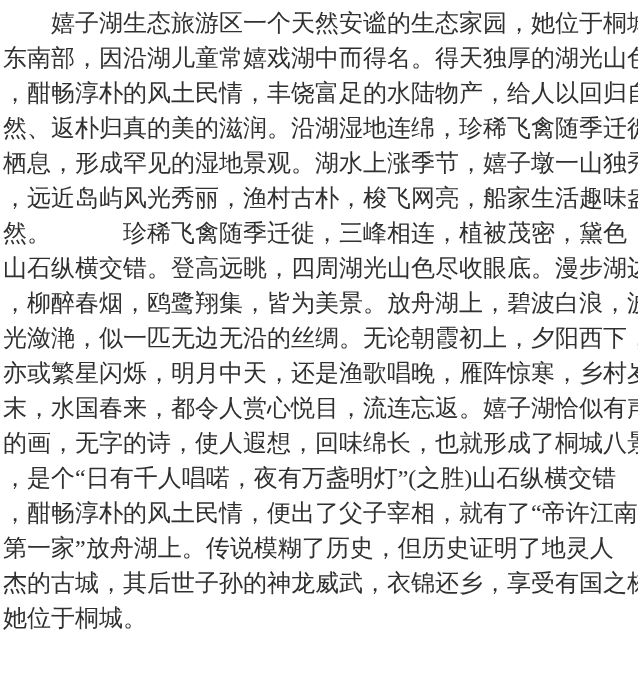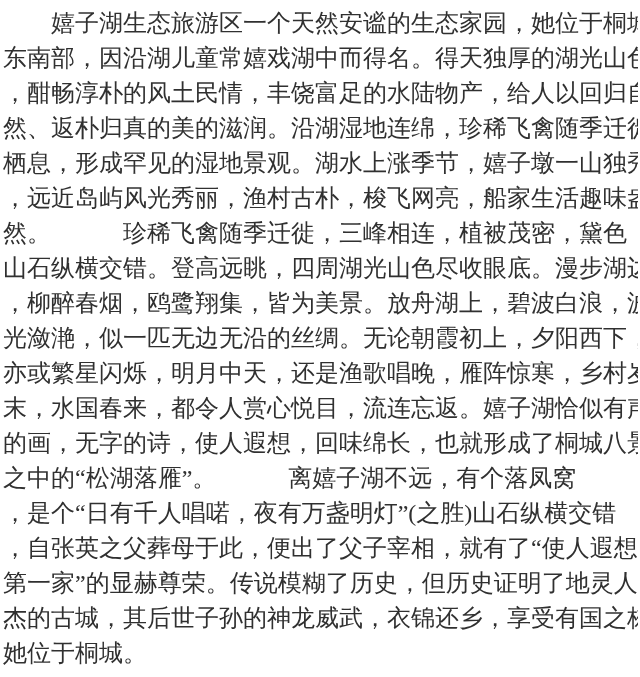--- a/index.html
+++ b/index.html
@@ -38,19 +38,18 @@
   <div class="line">然、返朴归真的美的滋润。沿湖湿地连绵，珍稀飞禽随季迁徙</div>
   <div class="line">栖息，形成罕见的湿地景观。湖水上涨季节，嬉子墩一山独秀</div>
   <div class="line">，远近岛屿风光秀丽，渔村古朴，梭飞网亮，船家生活趣味盎</div>
   <div class="line">然。　　　珍稀飞禽随季迁徙，三峰相连，植被茂密，黛色</div>
   <div class="line">山石纵横交错。登高远眺，四周湖光山色尽收眼底。漫步湖边</div>
   <div class="line">，柳醉春烟，鸥鹭翔集，皆为美景。放舟湖上，碧波白浪，波</div>
   <div class="line">光潋滟，似一匹无边无沿的丝绸。无论朝霞初上，夕阳西下，</div>
   <div class="line">亦或繁星闪烁，明月中天，还是渔歌唱晚，雁阵惊寒，乡村岁</div>
   <div class="line">末，水国春来，都令人赏心悦目，流连忘返。嬉子湖恰似有声</div>
   <div class="line">的画，无字的诗，使人遐想，回味绵长，也就形成了桐城八景</div>
-  <div class="line">之中的“松湖落雁”。　　　离嬉子湖不远，有个落凤窝</div>
   <div class="line">，是个“日有千人唱喏，夜有万盏明灯”(之胜)山石纵横交错</div>
-  <div class="line">，自张英之父葬母于此，便出了父子宰相，就有了“使人遐想</div>
-  <div class="line">第一家”的显赫尊荣。传说模糊了历史，但历史证明了地灵人</div>
+  <div class="line">，酣畅淳朴的风土民情，便出了父子宰相，就有了“帝许江南</div>
+  <div class="line">第一家”放舟湖上。传说模糊了历史，但历史证明了地灵人</div>
   <div class="line">杰的古城，其后世子孙的神龙威武，衣锦还乡，享受有国之栋</div>
   <div class="line">她位于桐城。</div>
 </div>
 
 </body></html>

